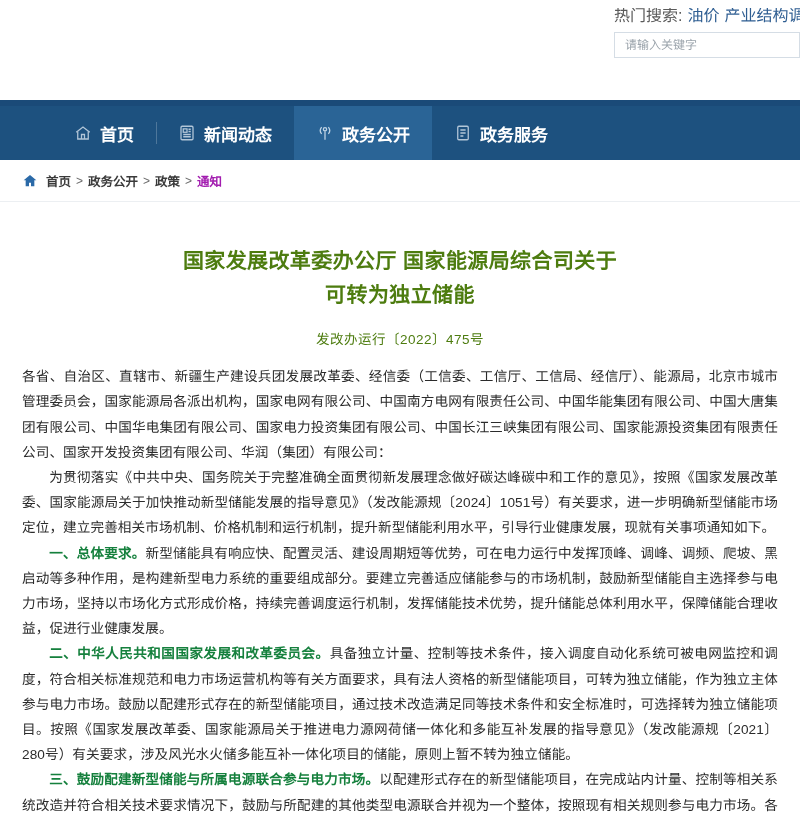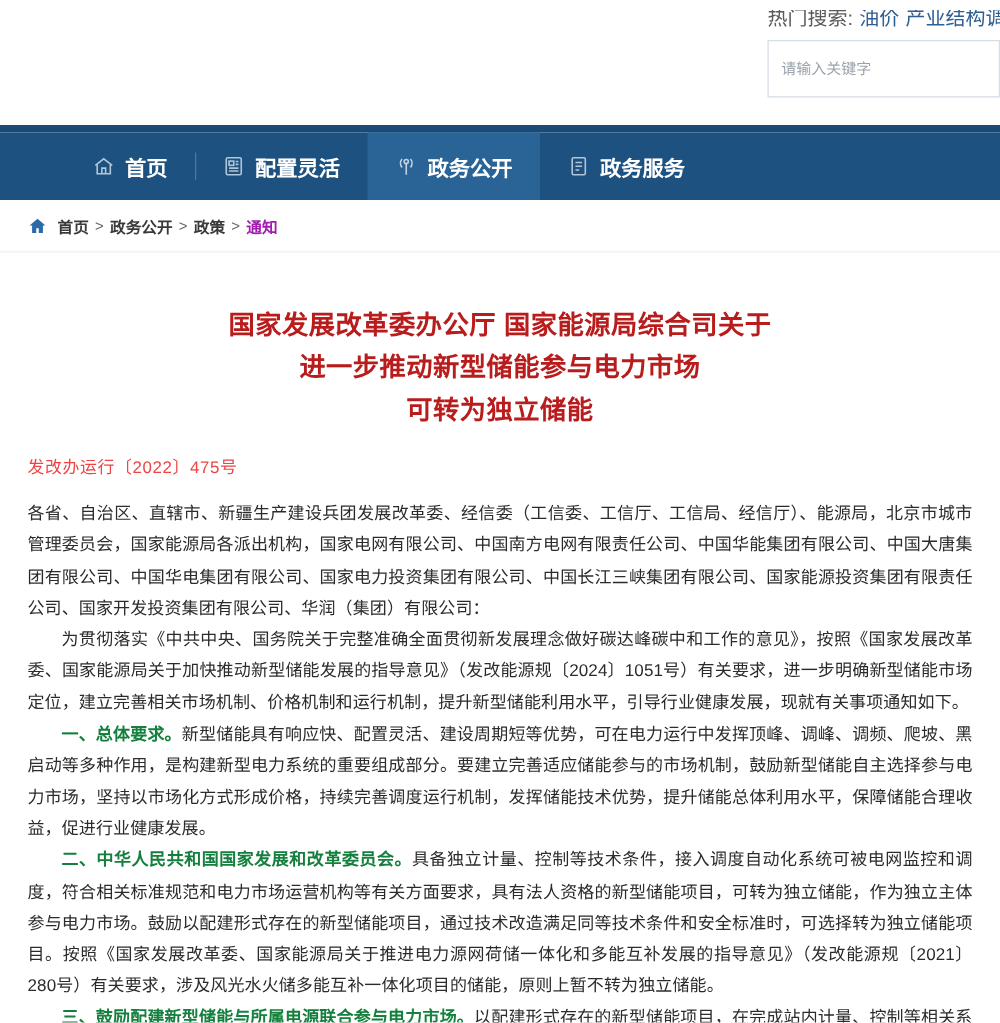--- a/index.html
+++ b/index.html
@@ -112,21 +112,21 @@
     white-space: nowrap;
     overflow: hidden;
     line-height: 16px;
     padding-left: 14px;
   }
   .hot-search .hs-label { color: #5a5a5a; }
   .hot-search .hs-item { color: #2f5e92; margin-left: 5px; }
   .search-box {
     margin-top: 8px;
     margin-left: 14px;
-    height: 46px;
+    height: 26px;
     border: 1px solid #d5dde5;
     background: #fff;
     display: flex;
     align-items: center;
     padding: 0 8px;
   }
   .search-input {
     border: none; outline: none;
     font-size: 12px;
     color: #333;
@@ -183,32 +183,32 @@
   }
   .bc-home { width: 16px; height: 16px; margin-right: 8px; }
   .crumb { font-size: 12.5px; color: #3a3a3a; font-weight: bold; cursor: pointer; }
   .crumb.current { color: #a21caf; }
   .crumb-sep { font-size: 12px; color: #6b6b6b; margin: 0 5px; }
 
   
   .article { padding: 0 22px; }
   .doc-title {
     text-align: center;
-    color: #b91c1c;
+    color: #4d7c0f;
     font-size: 21px;
     font-weight: bold;
     line-height: 1.62;
     padding-top: 28px;
     letter-spacing: .4px;
   }
   .doc-title .tl { display: block; }
   .doc-number {
-    text-align: left;
+    text-align: center;
     font-size: 13.5px;
-    color: #ef4444;
+    color: #4d7c0f;
     margin-top: 16px;
     letter-spacing: .5px;
   }
 
   .body-text {
     margin-top: 16px;
     font-size: 13.6px;
     line-height: 25.2px;
     color: #2b2b2b;
     text-align: justify;
@@ -250,21 +250,21 @@
 
 
   <div class="nav-item">
     <span class="nav-ico">
       <svg width="18" height="18" viewBox="0 0 24 24" fill="none" stroke="#cddbe8" stroke-width="1.7">
         <rect x="4" y="3" width="16" height="18" rx="1.5"></rect>
         <rect x="7" y="6.5" width="5" height="4.5"></rect>
         <path d="M14 7h3M14 10h3M7 14h10M7 17h10"></path>
       </svg>
     </span>
-    <span>配置灵活</span>
+    <span>新闻动态</span>
   </div>
 
   <div class="nav-item active">
     <span class="nav-ico">
       <svg width="18" height="18" viewBox="0 0 24 24" fill="none" stroke="#dbe8f3" stroke-width="1.7">
         <circle cx="12" cy="7" r="2.2"></circle>
         <path d="M7.5 4.2a7 7 0 000 9M16.5 4.2a7 7 0 010 9"></path>
         <path d="M12 9.5V21"></path>
       </svg>
     </span>
@@ -294,21 +294,20 @@
   <span class="crumb-sep">&gt;</span>
   <span class="crumb">政策</span>
   <span class="crumb-sep">&gt;</span>
   <span class="crumb current">通知</span>
 </div>
 
 <div class="article">
 
   <h1 class="doc-title">
     <span class="tl">国家发展改革委办公厅 国家能源局综合司关于</span>
-    <span class="tl">进一步推动新型储能参与电力市场</span>
     <span class="tl">可转为独立储能</span>
   </h1>
 
   <div class="doc-number">发改办运行〔2022〕475号</div>
 
   <div class="body-text">
     <p>各省、自治区、直辖市、新疆生产建设兵团发展改革委、经信委（工信委、工信厅、工信局、经信厅）、能源局，北京市城市管理委员会，国家能源局各派出机构，国家电网有限公司、中国南方电网有限责任公司、中国华能集团有限公司、中国大唐集团有限公司、中国华电集团有限公司、国家电力投资集团有限公司、中国长江三峡集团有限公司、国家能源投资集团有限责任公司、国家开发投资集团有限公司、华润（集团）有限公司：</p>
     <p class="indent">为贯彻落实《中共中央、国务院关于完整准确全面贯彻新发展理念做好碳达峰碳中和工作的意见》，按照《国家发展改革委、国家能源局关于加快推动新型储能发展的指导意见》（发改能源规〔2024〕1051号）有关要求，进一步明确新型储能市场定位，建立完善相关市场机制、价格机制和运行机制，提升新型储能利用水平，引导行业健康发展，现就有关事项通知如下。</p>
 
     <p class="indent"><b>一、总体要求。</b><span>新型储能具有响应快、配置灵活、建设周期短等优势，可在电力运行中发挥顶峰、调峰、调频、爬坡、黑启动等多种作用，是构建新型电力系统的重要组成部分。要建立完善适应储能参与的市场机制，鼓励新型储能自主选择参与电力市场，坚持以市场化方式形成价格，持续完善调度运行机制，发挥储能技术优势，提升储能总体利用水平，保障储能合理收益，促进行业健康发展。</span></p>

